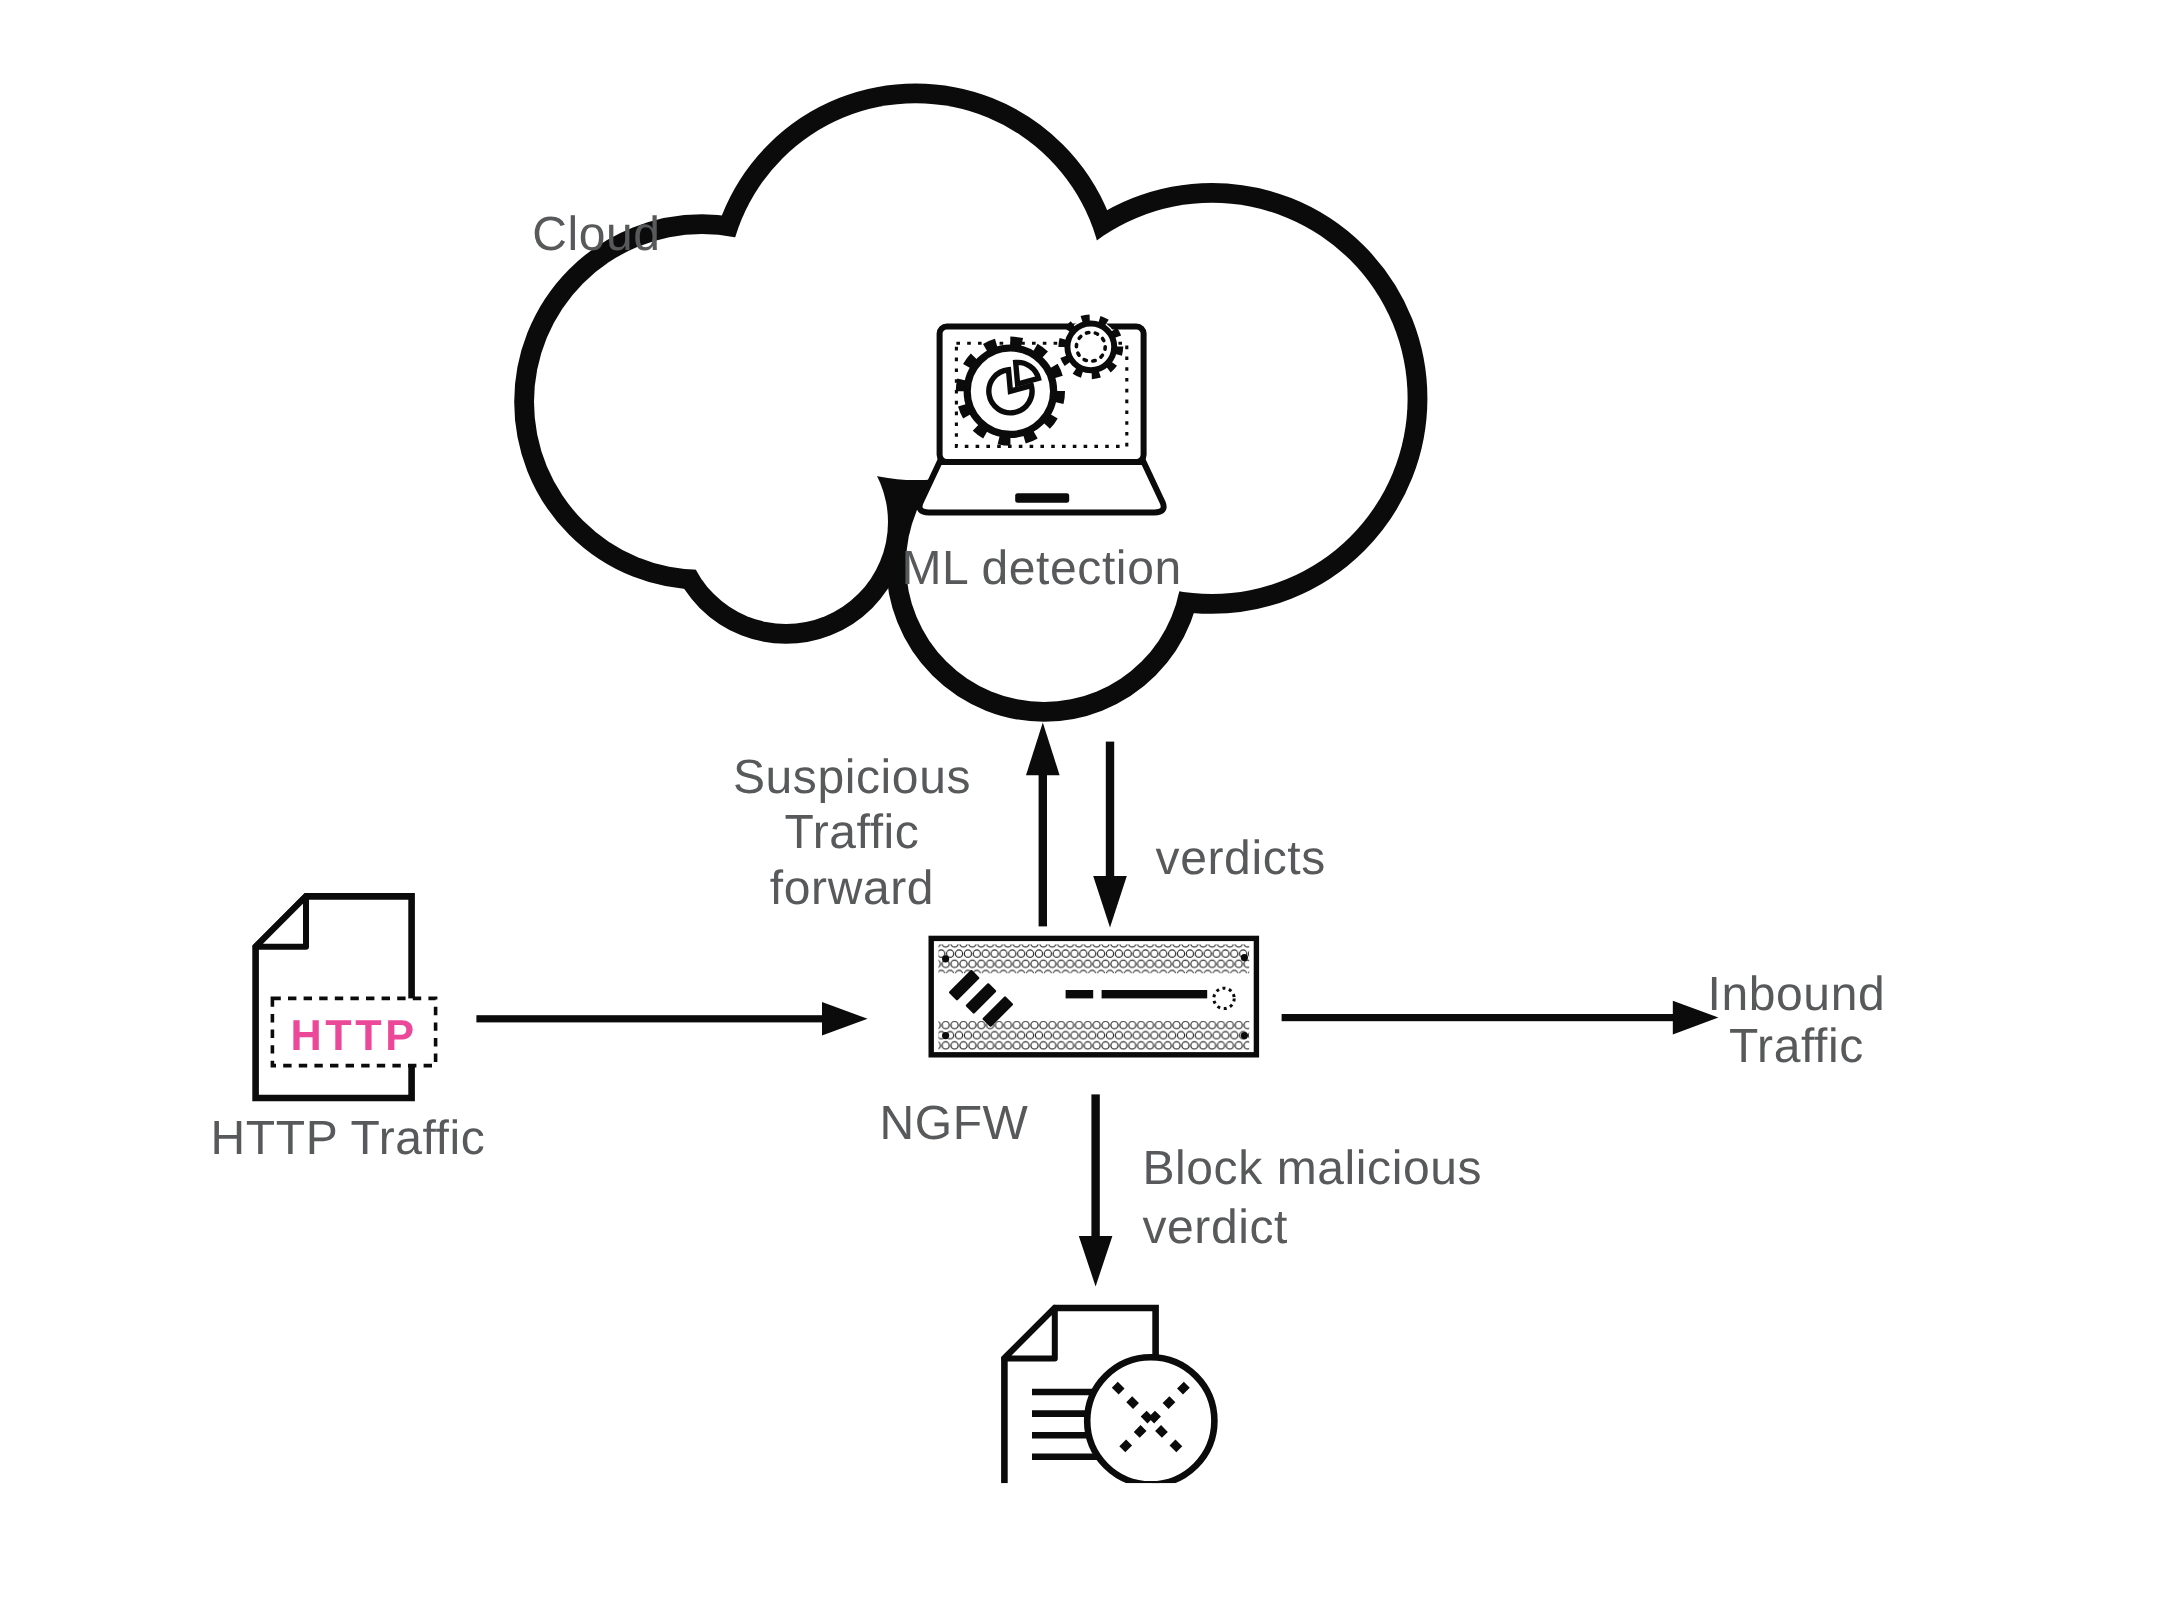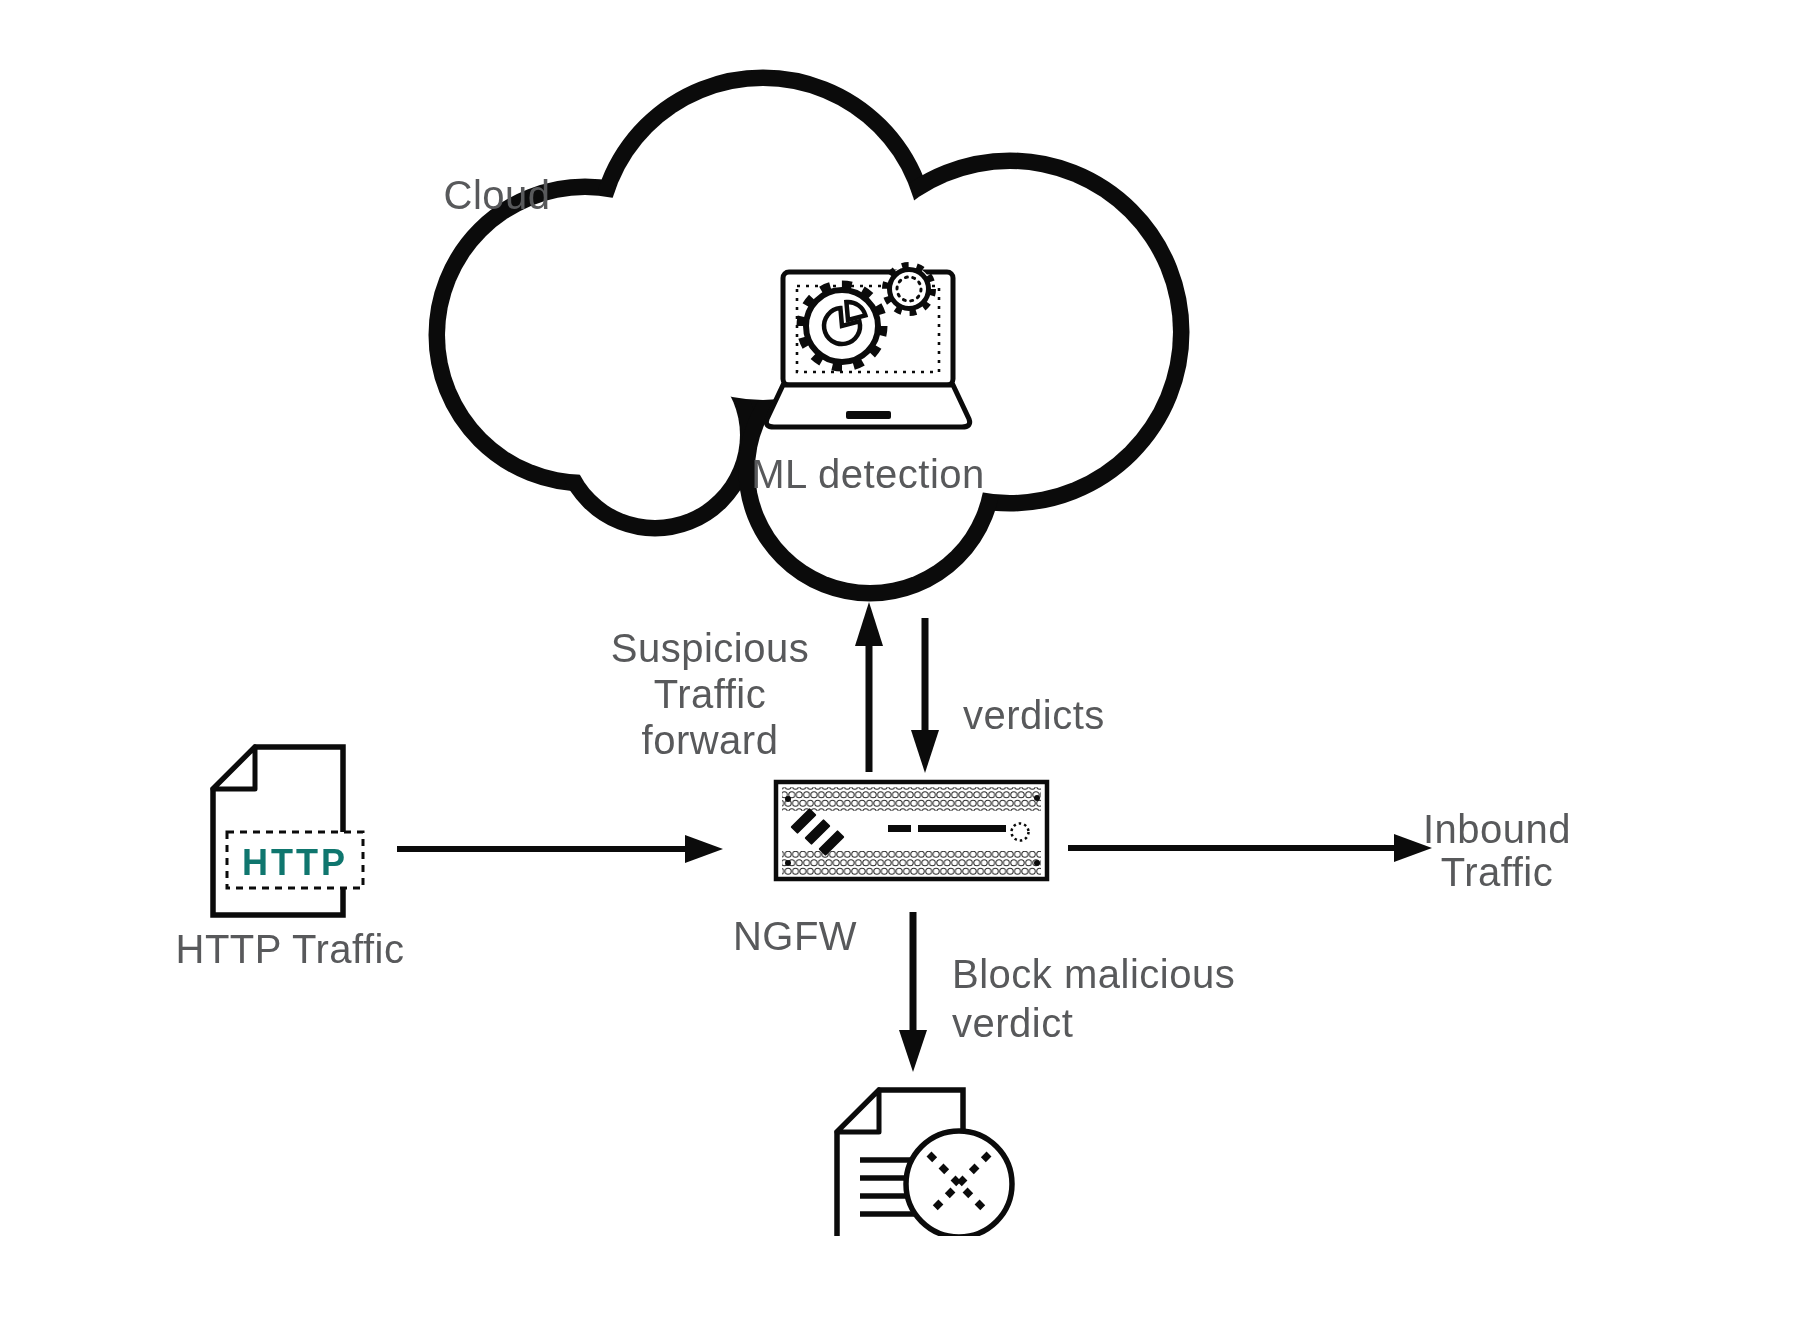--- a/index.html
+++ b/index.html
@@ -17,21 +17,21 @@
     font:400 40px/46px "Liberation Sans",sans-serif;
     letter-spacing:.5px;
     white-space:nowrap;
   }
   .lbl.centered{transform:translateX(-50%);text-align:center;}
   .lbl .ln{display:block;}
   #lbl-ml{line-height:47px;}
   #lbl-block{line-height:49px;}
   #lbl-inbound{line-height:43px;}
   #lbl-http-doc{
-    color:#0f766e;
+    color:#ec4899;
     font:700 36px/44px "Liberation Sans",sans-serif;
     letter-spacing:3px;
     transform:translateX(-50%);
   }
 </style>
 </head>
 <body>
 
 <div class="stage">
 

